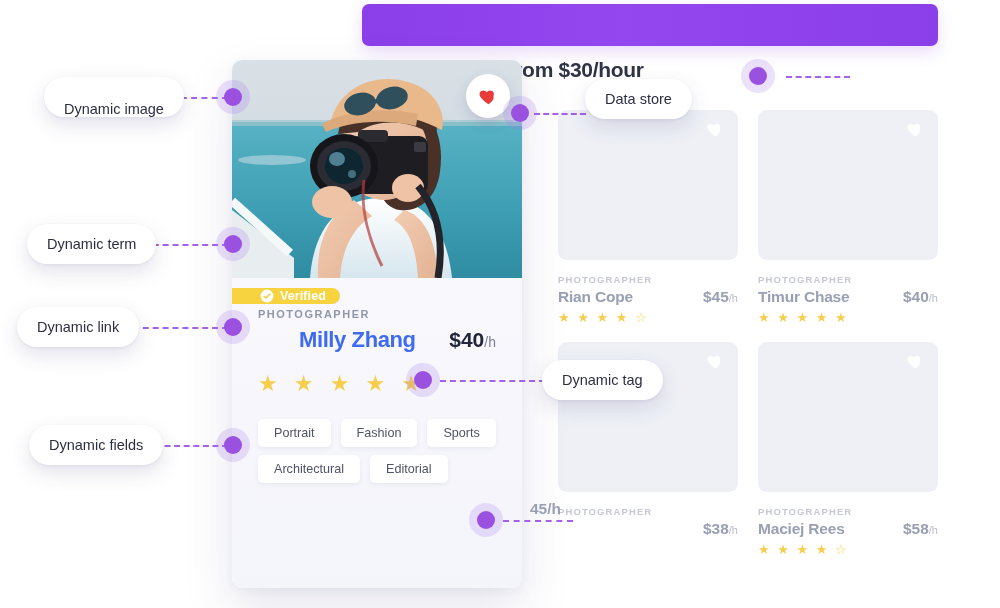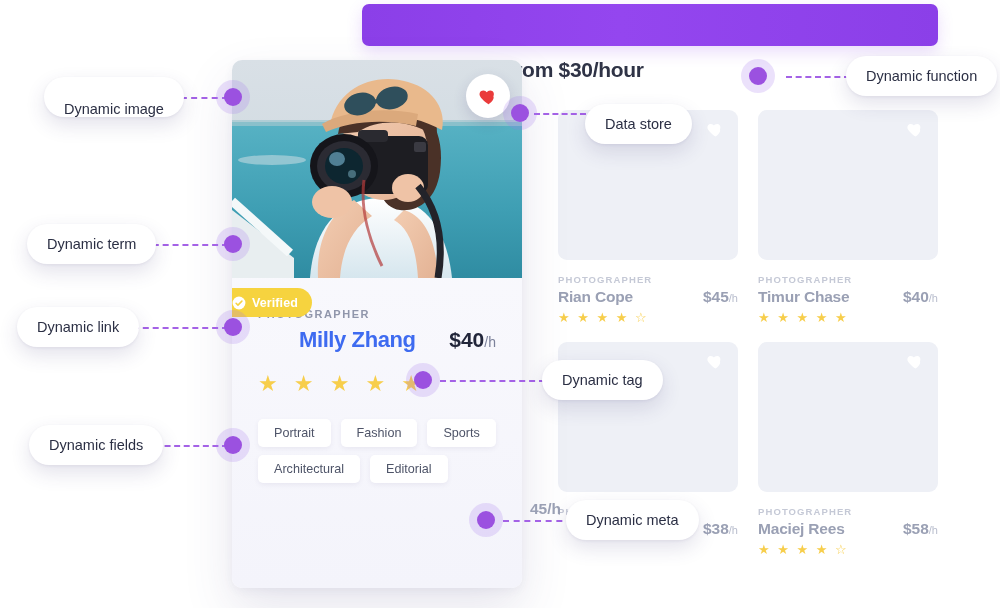--- a/index.html
+++ b/index.html
@@ -68,23 +68,23 @@
   .heart-fab {
     position: absolute; left: 466px; top: 74px; width: 44px; height: 44px;
     background: #fff; border-radius: 50%;
     box-shadow: 0 5px 14px rgba(60,50,110,.16);
     display: flex; align-items: center; justify-content: center;
     z-index: 6;
   }
   .heart-fab svg { width: 21px; height: 21px; color: #ea3b3b; }
 
   .verified {
-    position: absolute; left: 0; top: 228px; height: 29px;
+    position: absolute; left: 0; top: 228px; height: 16px;
     display: flex; align-items: center; gap: 6px;
-    padding: 0 14px 0 0;
+    padding: 0 14px 0 28px;
     background: #f6d33f; border-radius: 0 15px 15px 0;
     z-index: 5;
   }
   .verified .vtxt { font-size: 12.5px; font-weight: 700; color: #ffffff; letter-spacing: .1px; }
   .verified svg { width: 14px; height: 14px; color: #ffffff; }
 
   .fbody { padding: 30px 26px 0 26px; }
   .frole { font-size: 11px; font-weight: 700; letter-spacing: 1.5px; color: #9096ab; }
   .fnameline { display: flex; align-items: baseline; justify-content: space-between; margin-top: 7px; margin-left: 41px; }
   .fname { font-size: 22px; font-weight: 700; color: #3e6bf0; letter-spacing: -.4px; }
@@ -320,35 +320,29 @@
   <div class="dot" style="left:216px; top:310px;"></div>
 
   <div class="dash" style="left:155px; top:445px; width:73px;"></div>
   <div class="pill" style="left:29px; top:425px;">
     <span>Dynamic fields</span>
   </div>
   <div class="dot" style="left:216px; top:428px;"></div>
 
   <div class="dash" style="left:534px; top:113px; width:52px;"></div>
   <div class="dot" style="left:503px; top:96px;"></div>
-  <div class="pill" style="left:585px; top:104px;">
+  <div class="pill" style="left:585px; top:79px;">
     <span>Data store</span>
   </div>
 
   <div class="dash" style="left:786px; top:76px; width:64px;"></div>
   <div class="dot" style="left:741px; top:59px;"></div>
-  <div class="pill" style="left:846px; top:56px;">
-    <span>Dynamic function</span>
-  </div>
 
   <div class="dash" style="left:440px; top:380px; width:105px;"></div>
   <div class="dot" style="left:406px; top:363px;"></div>
   <div class="pill" style="left:542px; top:360px;">
     <span>Dynamic tag</span>
   </div>
 
   <div class="dash" style="left:503px; top:520px; width:70px;"></div>
   <div class="dot" style="left:469px; top:503px;"></div>
-  <div class="pill" style="left:566px; top:500px;">
-    <span>Dynamic meta</span>
-  </div>
 
 </div>
 
 </body></html>

